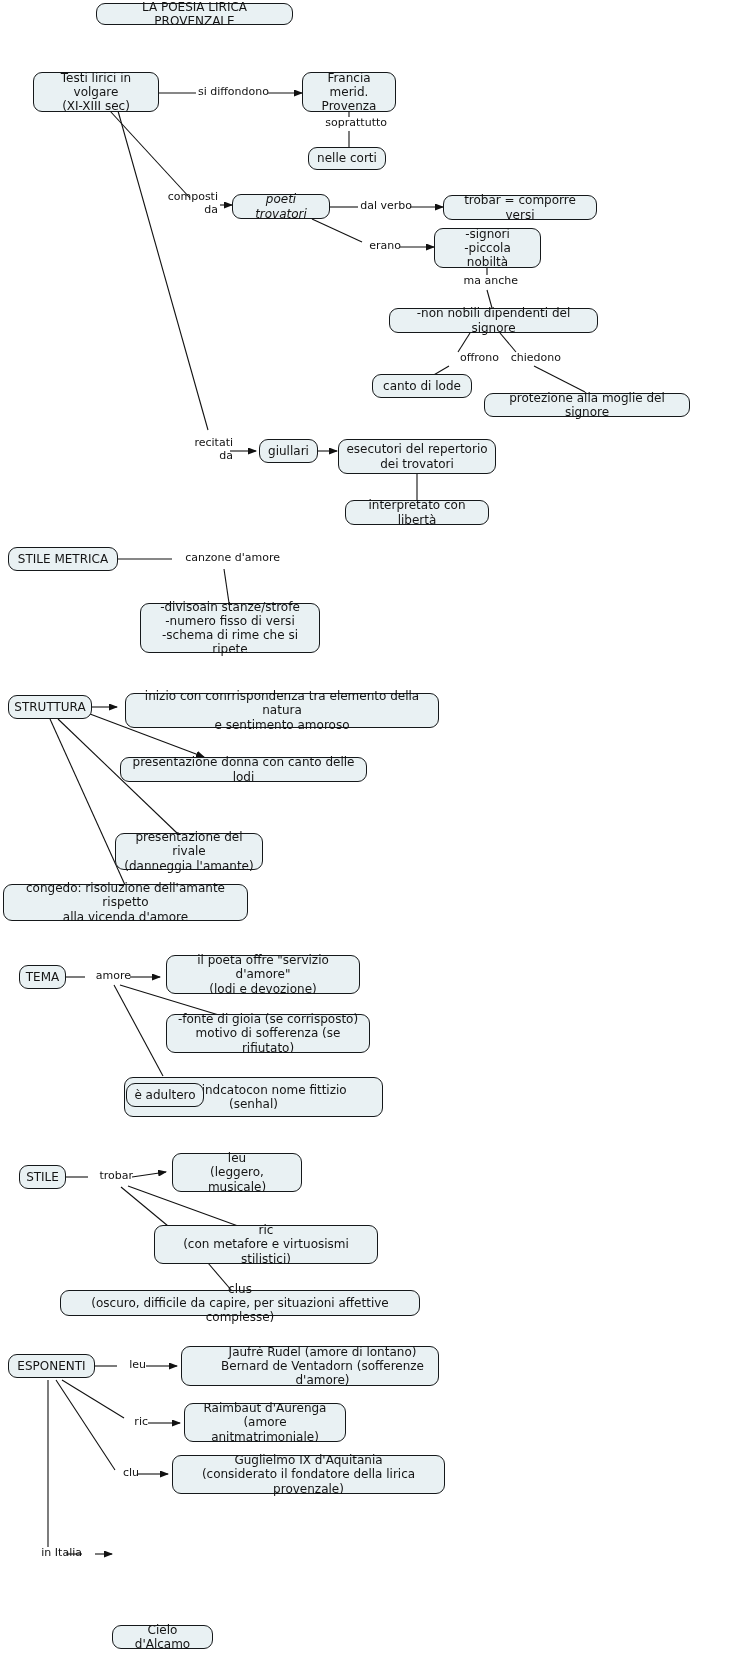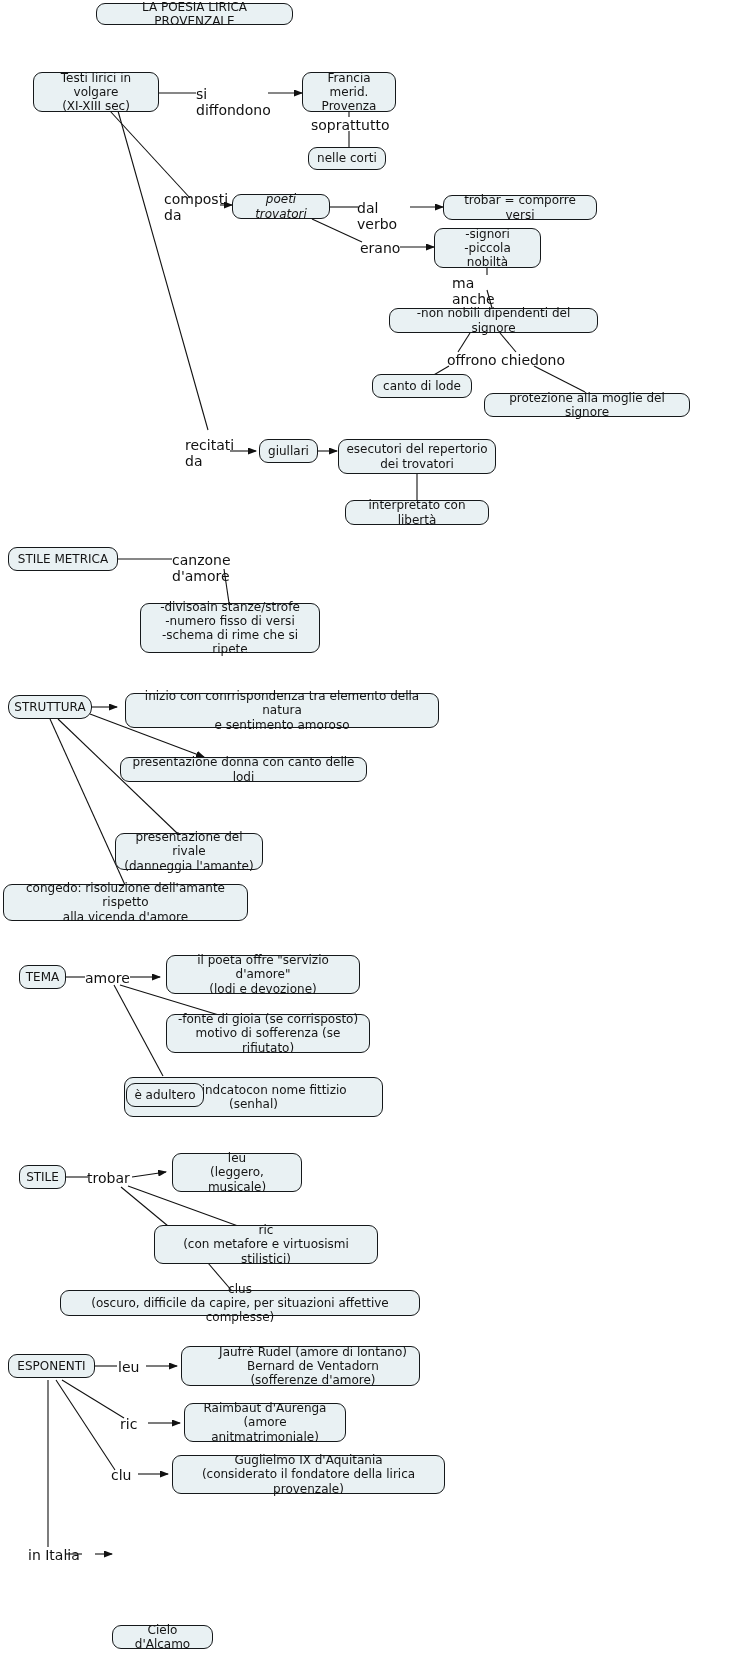--- a/index.html
+++ b/index.html
@@ -38,24 +38,24 @@
     text-align:center;
     line-height:1.18;
     font-size:12px;
     padding:3px 7px;
     white-space:pre-line;
     color:#141414;
   }
   .linklabel{
     position:absolute;
     background:transparent;
-    font-size:14px;
+    font-size:11px;
     color:#111111;
     white-space:pre-line;
-    text-align:left;
+    text-align:right;
     line-height:1.15;
   }
   .node.ontop{ z-index:6; }
 </style>
 </head>
 <body>
 
 <div id="map-root">
 
   <svg id="edges" viewBox="0 0 740 1676">
@@ -166,21 +166,21 @@
 dei trovatori</div>
 
   <div class="node" style="left:345px; top:500px; width:144px; height:25px;">interpretato con libertà</div>
 
   <div class="node" style="left:8px; top:547px; width:110px; height:24px;">STILE METRICA</div>
 
   <div class="node" style="left:140px; top:603px; width:180px; height:50px;">-divisoain stanze/strofe
 -numero fisso di versi
 -schema di rime che si ripete</div>
 
-  <div class="node" style="left:8px; top:695px; width:84px; height:24px;border-radius:11px;">STRUTTURA</div>
+  <div class="node" style="left:8px; top:695px; width:84px; height:24px;">STRUTTURA</div>
 
   <div class="node" style="left:125px; top:693px; width:314px; height:35px;">inizio con conrrispondenza tra elemento della natura
 e sentimento amoroso</div>
 
   <div class="node" style="left:120px; top:757px; width:247px; height:25px;">presentazione donna con canto delle lodi</div>
 
   <div class="node" style="left:115px; top:833px; width:148px; height:37px;">presentazione del rivale
 (danneggia l'amante)</div>
 
   <div class="node" style="left:3px; top:884px; width:245px; height:37px;">congedo: risoluzione dell'amante rispetto
@@ -205,21 +205,21 @@
 (leggero, musicale)</div>
 
   <div class="node" style="left:154px; top:1225px; width:224px; height:39px;">ric
 (con metafore e virtuosismi stilistici)</div>
 
   <div class="node" style="left:60px; top:1290px; width:360px; height:26px;">clus
 (oscuro, difficile da capire, per situazioni affettive complesse)</div>
 
   <div class="node" style="left:8px; top:1354px; width:87px; height:24px;">ESPONENTI</div>
 
-  <div class="node" style="left:181px; top:1346px; width:239px; height:40px;padding-left:32px;">Jaufré Rudel (amore di lontano)
+  <div class="node" style="left:181px; top:1346px; width:258px; height:40px;padding-left:32px;">Jaufré Rudel (amore di lontano)
 Bernard de Ventadorn (sofferenze d'amore)</div>
 
   <div class="node" style="left:172px; top:1455px; width:273px; height:39px;">Guglielmo IX d'Aquitania
 (considerato il fondatore della lirica provenzale)</div>
 
   <div class="node" style="left:184px; top:1403px; width:162px; height:39px;">Raimbaut d'Aurenga
 (amore anitmatrimoniale)</div>
 
   <div class="node" style="left:112px; top:1625px; width:101px; height:24px;">Cielo d'Alcamo</div>
 

